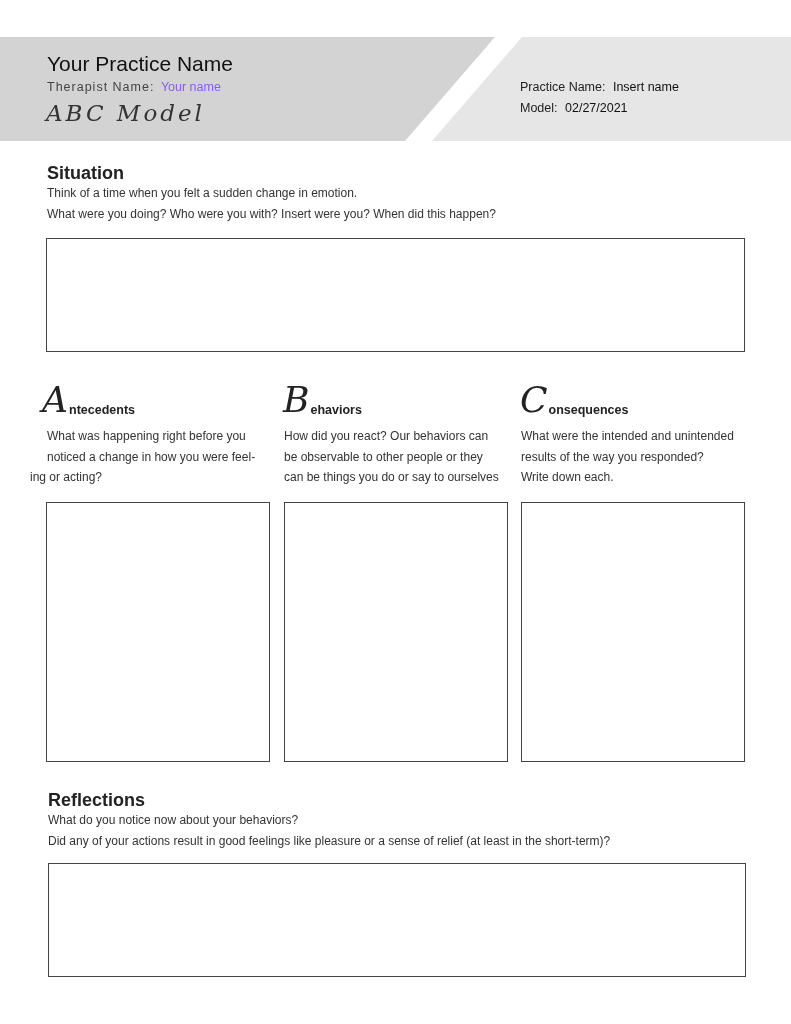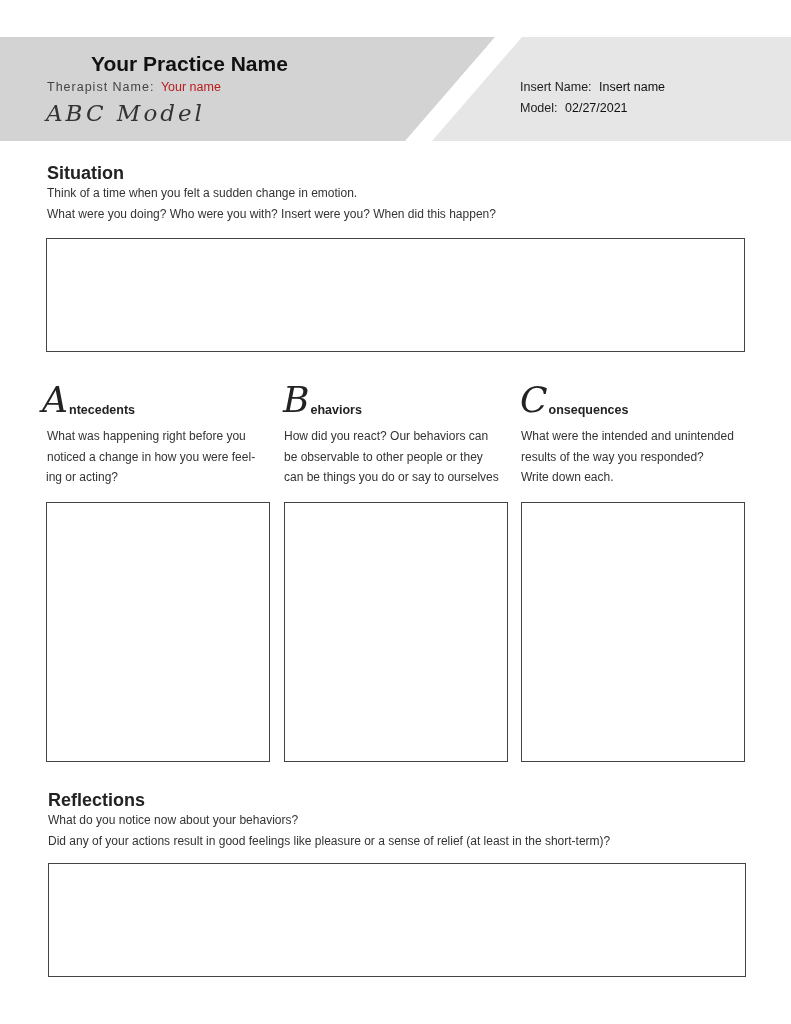--- a/index.html
+++ b/index.html
@@ -3,24 +3,24 @@
 <meta charset="utf-8">
 <style>
   html, body { margin: 0; padding: 0; background: #ffffff; }
   body { width: 791px; height: 1024px; position: relative; overflow: hidden;
          font-family: "Liberation Sans", sans-serif; color: #222; }
   .abs { position: absolute; }
   .band-left { left: 0; top: 37px; width: 500px; height: 104px; background: #d3d3d3;
                clip-path: polygon(0 0, 495px 0, 405px 104px, 0 104px); }
   .band-right { left: 0; top: 37px; width: 791px; height: 104px; background: #e6e6e6;
                clip-path: polygon(522px 0, 791px 0, 791px 104px, 432px 104px); }
-  .practice { left: 47px; top: 52px; font-size: 21px; font-weight: bold; color: #111; white-space: nowrap; margin-left: 44px; }
+  .practice { left: 47px; top: 52px; font-size: 21px; font-weight: normal; color: #111; white-space: nowrap; }
   .therapist { left: 47px; top: 80px; font-size: 12.5px; color: #333; white-space: nowrap; }
   .therapist .lbl { letter-spacing: 1px; color: #444; }
-  .therapist .val { color: #b91c1c; margin-left: 3px; text-align: center; }
+  .therapist .val { color: #8b5cf6; margin-left: 3px; text-align: center; }
   .model-title { left: 46px; top: 100px; font-family: "DejaVu Serif", serif; font-style: italic;
                  font-size: 23px; letter-spacing: 3px; color: #333; white-space: nowrap; }
   .patient { left: 520px; top: 80px; font-size: 12.5px; color: #222; white-space: nowrap; }
   .date { left: 520px; top: 101px; font-size: 12.5px; color: #222; white-space: nowrap; }
   .patient .val, .date .val { margin-left: 4px; color: #111; }
   .section-label { font-size: 18px; font-weight: bold; color: #222; white-space: nowrap; }
   .prompt { font-size: 12px; color: #333; white-space: nowrap; line-height: 20.5px; }
   .box { border: 1.5px solid #444; background: #fff; box-sizing: border-box; }
   .col-head { white-space: nowrap; }
   .col-head .big { font-family: "DejaVu Serif", serif; font-style: italic; font-size: 36px;
@@ -34,39 +34,39 @@
 <div class="abs band-right"></div>
 
 <div class="abs practice">Your Practice Name</div>
 <div class="abs therapist">
   <span class="lbl">Therapist Name:</span>
   <span class="val">Your name</span>
 </div>
 <div class="abs model-title">ABC Model</div>
 
 <div class="abs patient">
-  <span>Insert Name:</span>
+  <span>Practice Name:</span>
   <span class="val">Insert name</span>
 </div>
 <div class="abs date">
   <span>Model:</span>
   <span class="val">02/27/2021</span>
 </div>
 
 <div class="abs section-label" style="left:47px; top:163px;">Situation</div>
 <div class="abs prompt" style="left:47px; top:183px;">Think of a time when you felt a sudden change in emotion.</div>
 <div class="abs prompt" style="left:47px; top:204px;">What were you doing? Who were you with? Insert were you? When did this happen?</div>
 <div class="abs box" style="left:46px; top:238px; width:699px; height:114px;"></div>
 
 <div class="abs col-head" style="left:42px; top:382px;">
   <span class="big">A</span><span class="rest">ntecedents</span>
 </div>
 <div class="abs prompt" style="left:47px; top:426px;">What was happening right before you</div>
 <div class="abs prompt" style="left:47px; top:447px;">noticed a change in how you were feel-</div>
-<div class="abs prompt" style="left:46px; top:467px;">ing or acting?</div>
+<div class="abs prompt" style="left:30px; top:467px;">ing or acting?</div>
 <div class="abs box" style="left:46px; top:502px; width:224px; height:260px;"></div>
 
 <div class="abs col-head" style="left:283px; top:382px;">
   <span class="big">B</span><span class="rest">ehaviors</span>
 </div>
 <div class="abs prompt" style="left:284px; top:426px;">How did you react? Our behaviors can</div>
 <div class="abs prompt" style="left:284px; top:447px;">be observable to other people or they</div>
 <div class="abs prompt" style="left:284px; top:467px;">can be things you do or say to ourselves</div>
 <div class="abs box" style="left:284px; top:502px; width:224px; height:260px;"></div>
 

